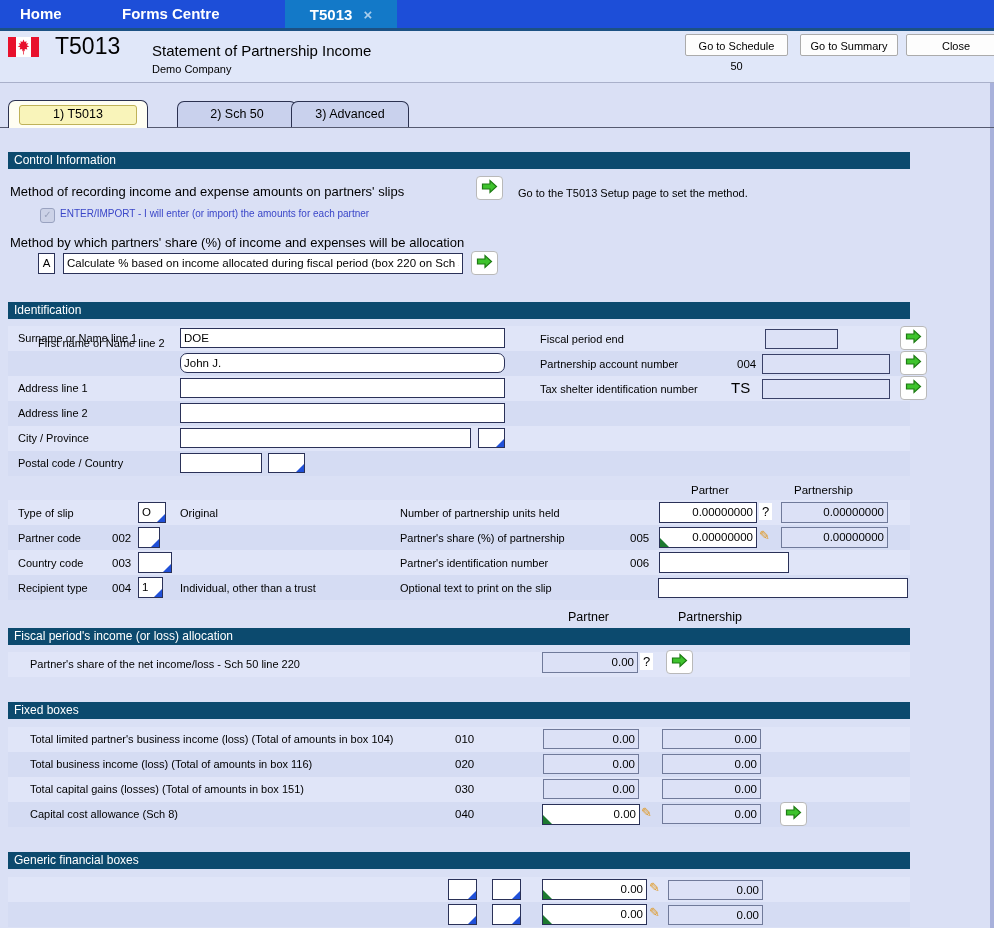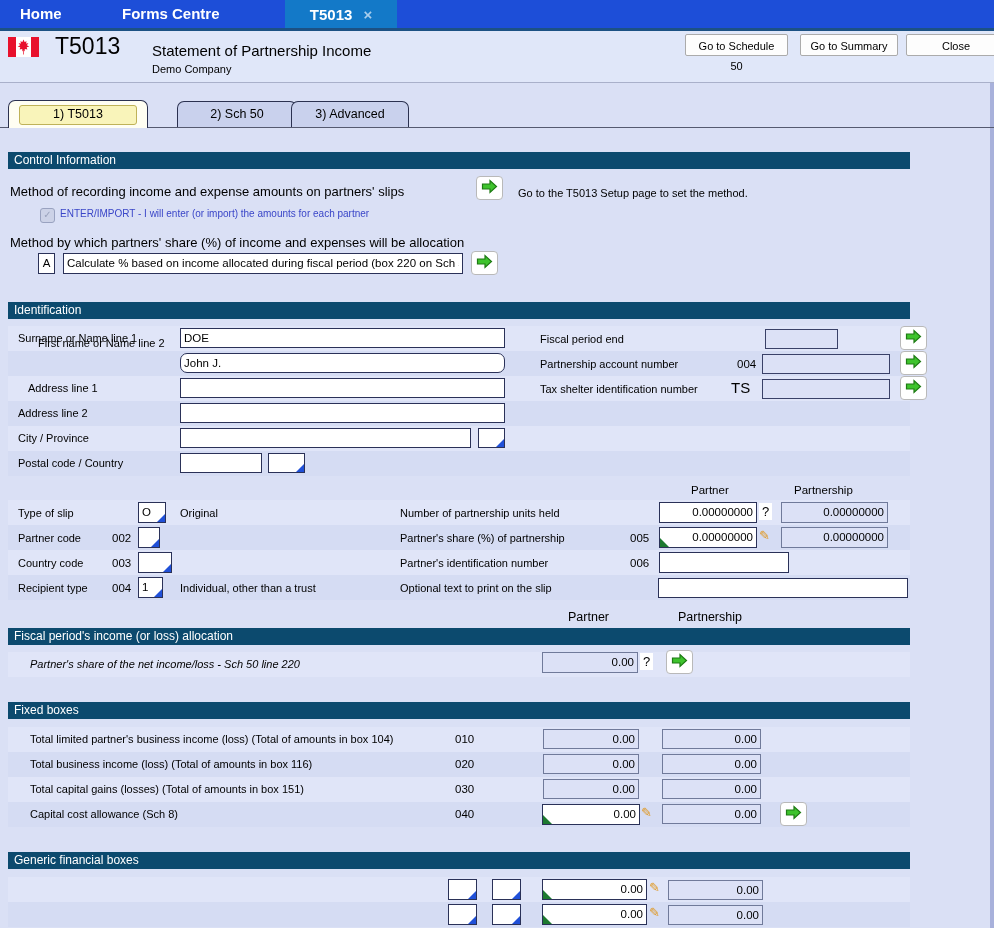--- a/index.html
+++ b/index.html
@@ -129,21 +129,21 @@
   <div class="stripeD" style="top:351px;"></div>
   <div class="stripeL" style="top:376px;"></div>
   <div class="stripeD" style="top:401px;"></div>
   <div class="stripeL" style="top:426px;"></div>
   <div class="stripeD" style="top:451px;"></div>
 
   <span class="lbl" style="left:18px;top:332px;">Surname or Name line 1</span>
   <input class="inp" style="left: 180px; top: 328px; width: 325px;" value="DOE">
   <span class="lbl" style="left:18px;top:337px;padding-left:20px;">First name or Name line 2</span>
   <input class="inp" style="left: 180px; top: 353px; width: 325px; border-radius: 7px;" value="John J.">
-  <span class="lbl" style="left:28px;top:382px;">Address line 1</span>
+  <span class="lbl" style="left:18px;top:382px;">Address line 1</span>
   <input class="inp" style="left: 180px; top: 378px; width: 325px;" value="">
   <span class="lbl" style="left:18px;top:407px;">Address line 2</span>
   <input class="inp" style="left: 180px; top: 403px; width: 325px;" value="">
   <span class="lbl" style="left:18px;top:432px;">City / Province</span>
   <input class="inp" style="left: 180px; top: 428px; width: 291px;" value="">
   <div class="box" style="left:478px;top:428px;width:27px;height:20px;">
     <span class="val"></span>
     <span class="tri-br"></span>
   </div>
   <span class="lbl" style="left:18px;top:457px;">Postal code / Country</span>
@@ -234,21 +234,21 @@
   <span class="code" style="left:630px;top:557px;">006</span>
   <input class="inp" style="left: 659px; top: 552px; width: 130px; height: 21px;" value="">
 
   <span class="lbl" style="left:400px;top:582px;">Optional text to print on the slip</span>
   <input class="inp" style="left: 658px; top: 578px; width: 250px;" value="">
 
   <span class="lbl" style="left:568px;top:610px;font-size:12.5px;">Partner</span>
   <span class="lbl" style="left:678px;top:610px;font-size:12.5px;">Partnership</span>
   <div class="abs secbar" style="top:628px;">Fiscal period's income (or loss) allocation</div>
   <div class="stripeL" style="top:652px;"></div>
-  <span class="lbl" style="left:30px;top:658px;font-style:italic;">Partner's share of the net income/loss - Sch 50 line 220</span>
+  <span class="lbl" style="left:30px;top:658px;">Partner's share of the net income/loss - Sch 50 line 220</span>
   <div class="ro" style="left:542px;top:652px;width:96px;height:21px;">0.00</div>
   <span class="qm" style="left:640px;top:653px;">?</span>
   <button class="garrow" style="left:666px;top:650px;">
     <span><svg width="17" height="15" viewBox="0 0 17 15">
           <path d="M1.5 5 h7.5 V1.5 L15.5 7.5 L9 13.5 V10 H1.5 z" fill="#3ec32d" stroke="#1e7a14" stroke-width="1.2"></path>
         </svg></span>
   </button>
 
   <div class="abs secbar" style="top:702px;">Fixed boxes</div>
   <div class="stripeL" style="top:727px;"></div>

